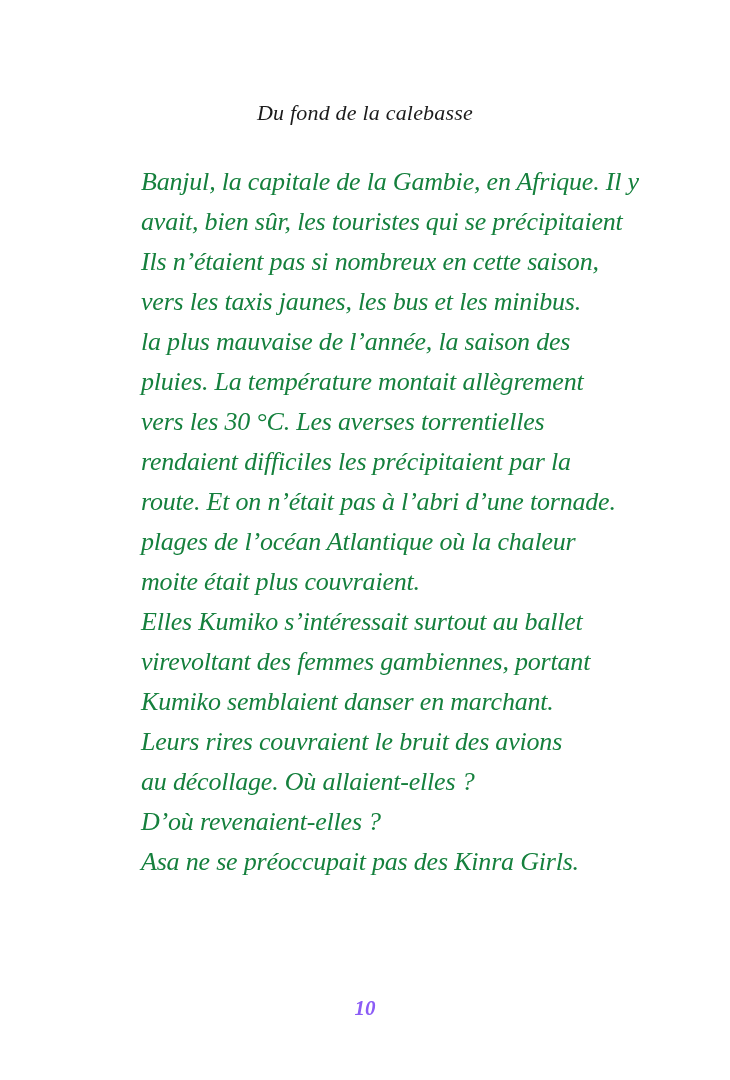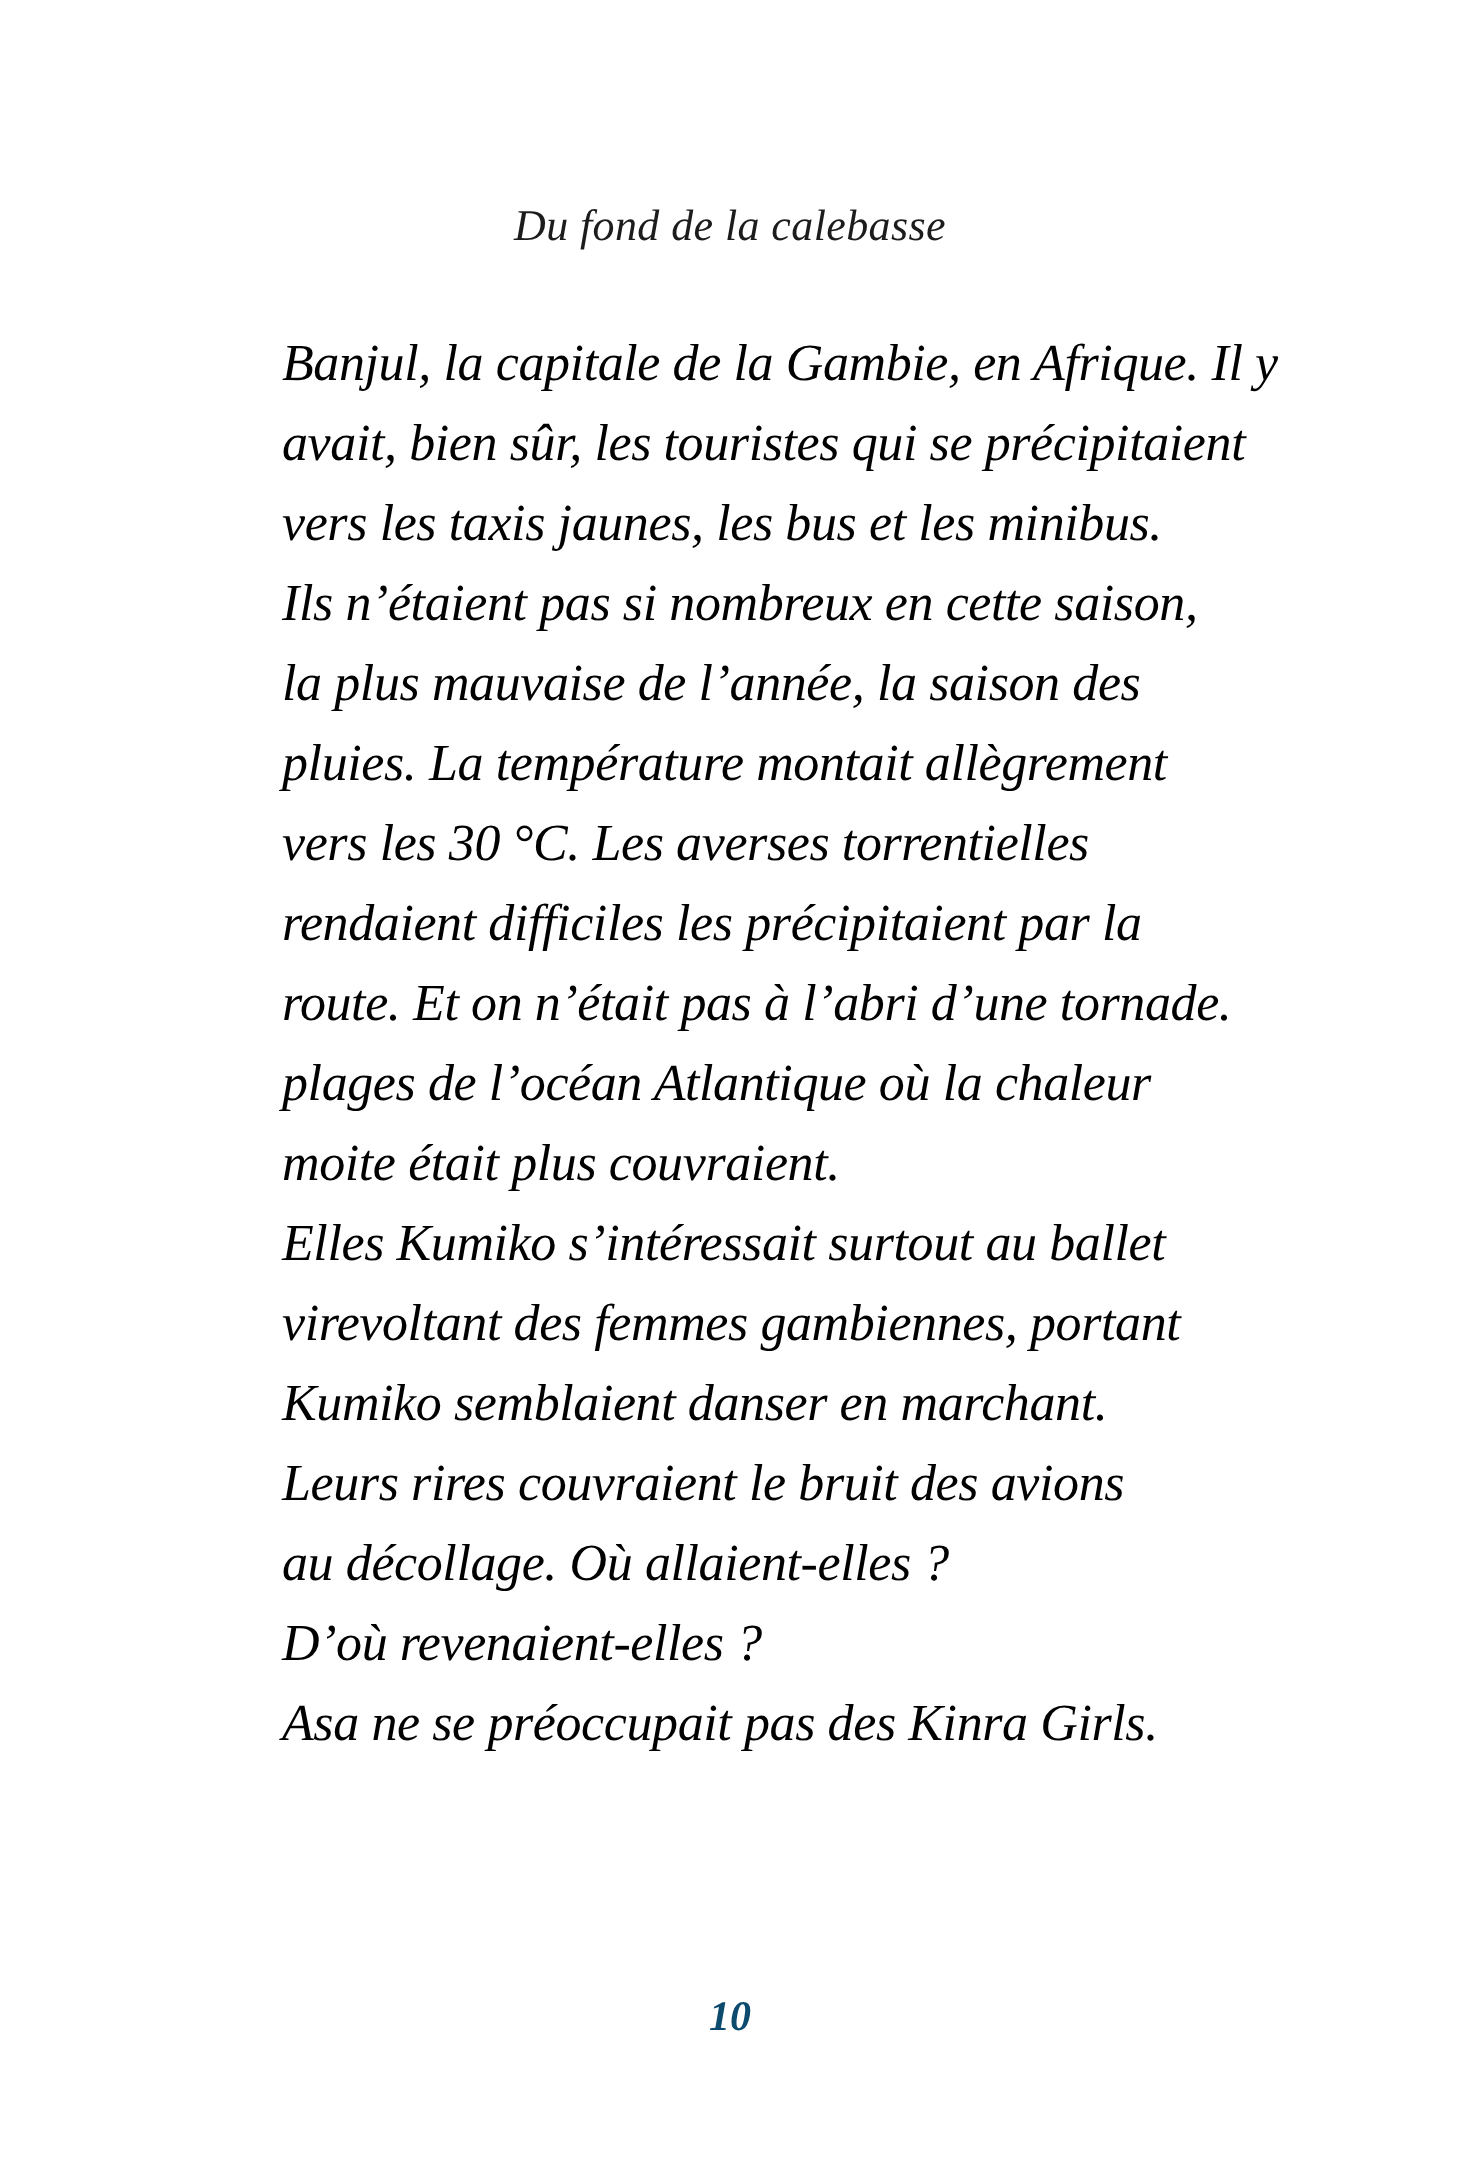--- a/index.html
+++ b/index.html
@@ -34,45 +34,45 @@
     position: absolute;
     top: 146px;
     left: 108px;
     width: 530px;
   }
   .body-text .line {
     font-size: 26px;
     line-height: 40px;
     white-space: nowrap;
     letter-spacing: -0.2px;
-    color: #000000;
+    color: #15803d;
   }
   .page-number {
     position: absolute;
     top: 980px;
     left: 0;
     width: 100%;
     text-align: center;
     font-size: 21px;
     font-weight: 700;
-    color: #0c4a6e;
+    color: #8b5cf6;
   }
 </style>
 </head>
 <body>
 
 <div class="page">
 
   <div class="running-header">Du fond de la calebasse</div>
 
   <div class="body-text">
     <div class="line">Banjul, la capitale de la Gambie, en Afrique. Il y</div>
     <div class="line">avait, bien sûr, les touristes qui se précipitaient</div>
+    <div class="line">Ils n’étaient pas si nombreux en cette saison,</div>
     <div class="line">vers les taxis jaunes, les bus et les minibus.</div>
-    <div class="line">Ils n’étaient pas si nombreux en cette saison,</div>
     <div class="line">la plus mauvaise de l’année, la saison des</div>
     <div class="line">pluies. La température montait allègrement</div>
     <div class="line">vers les 30 °C. Les averses torrentielles</div>
     <div class="line">rendaient difficiles les précipitaient par la</div>
     <div class="line">route. Et on n’était pas à l’abri d’une tornade.</div>
     <div class="line">plages de l’océan Atlantique où la chaleur</div>
     <div class="line">moite était plus couvraient.</div>
     <div class="line">Elles Kumiko s’intéressait surtout au ballet</div>
     <div class="line">virevoltant des femmes gambiennes, portant</div>
     <div class="line">Kumiko semblaient danser en marchant.</div>

